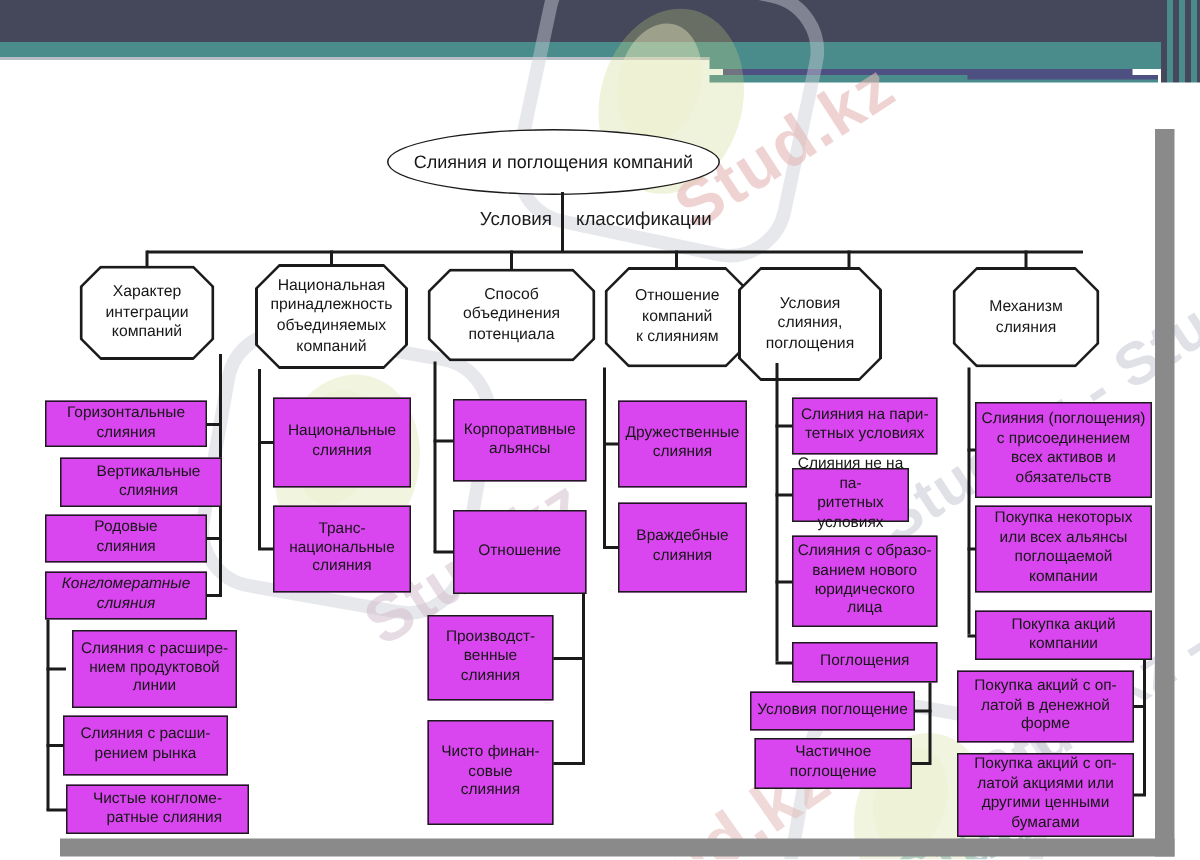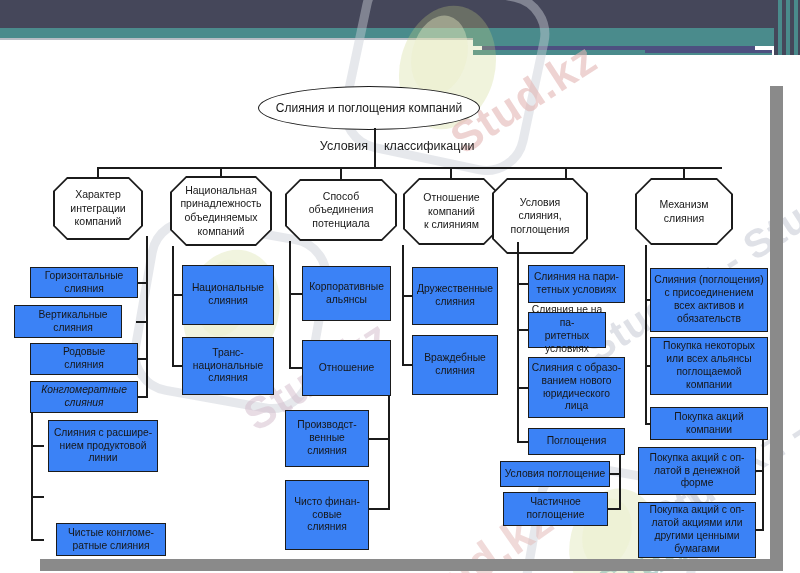--- a/index.html
+++ b/index.html
@@ -14,21 +14,21 @@
     position:relative;width:800px;height:573px;background:#fff;overflow:hidden;
     font-family:"Liberation Sans","DejaVu Sans",sans-serif;color:#111;
   }
   .abs{position:absolute;}
   
   .bar{position:absolute;}
   
   .hline{position:absolute;height:2px;background:var(--line);}
   .vline{position:absolute;width:2px;background:var(--line);}
   .dbox{
-    position:absolute;background:#3b82f6;border:1.5px solid var(--line);
+    position:absolute;background:#d946ef;border:1.5px solid var(--line);
     display:flex;align-items:center;justify-content:center;text-align:center;
     font-size:10.3px;line-height:1.25;white-space:pre-line;box-sizing:border-box;
     padding:1px 2px;color:#161616;
   }
   .oct{position:absolute;}
   .oct-bg{position:absolute;inset:0;background:var(--line);}
   .oct-in{
     position:absolute;inset:1.7px;background:#fff;
     display:flex;align-items:center;justify-content:center;text-align:center;
     font-size:10.5px;line-height:1.3;white-space:pre-line;color:#161616;
@@ -107,36 +107,38 @@
         <div class="oct-bg" style="clip-path: polygon(14px 0px, calc(100% - 14px) 0px, 100% 14px, 100% calc(100% - 14px), calc(100% - 14px) 100%, 14px 100%, 0px calc(100% - 14px), 0px 14px);"></div>
         <div class="oct-in" style="clip-path: polygon(13px 0px, calc(100% - 13px) 0px, 100% 13px, 100% calc(100% - 13px), calc(100% - 13px) 100%, 13px 100%, 0px calc(100% - 13px), 0px 13px);">Характер
 интеграции
 компаний</div>
       </div>
       <div class="vline" style="left: 146px; top: 236px; height: 161px;"></div>
       <div class="hline" style="left: 136px; top: 282px; width: 12px;"></div>
       <div class="dbox" style="left: 30px; top: 267px; width: 108px; height: 31px;">Горизонтальные
 слияния</div>
       <div class="hline" style="left: 136px; top: 321px; width: 12px;"></div>
-      <div class="dbox" style="left: 14px; top: 305px; width: 108px; height: 33px; padding-left: 12px;">Вертикальные
+      <div class="dbox" style="left: 40px; top: 305px; width: 108px; height: 33px; padding-left: 12px;">Вертикальные
 слияния</div>
       <div class="hline" style="left: 136px; top: 358px; width: 12px;"></div>
       <div class="dbox" style="left: 30px; top: 343px; width: 108px; height: 32px;">Родовые
 слияния</div>
       <div class="hline" style="left: 136px; top: 396px; width: 12px;"></div>
       <div class="dbox" style="left: 30px; top: 381px; width: 108px; height: 32px; font-style: italic;">Конгломератные
 слияния</div>
       <div class="vline" style="left: 31px; top: 413px; height: 127px;"></div>
       <div class="hline" style="left: 31px; top: 445px; width: 13px;"></div>
       <div class="dbox" style="left: 48px; top: 420px; width: 110px; height: 52px;">Слияния с расшире-
 нием продуктовой
 линии</div>
       <div class="hline" style="left: 31px; top: 496px; width: 13px;"></div>
+      <div class="dbox" style="left: 42px; top: 477px; width: 110px; height: 40px;">Слияния с расши-
+рением рынка</div>
       <div class="hline" style="left: 31px; top: 539px; width: 13px;"></div>
-      <div class="dbox" style="left: 56px; top: 523px; width: 110px; height: 33px;">Чистые конгломе-
+      <div class="dbox" style="left: 44px; top: 523px; width: 122px; height: 33px; text-align: right;">Чистые конгломе-
 ратные слияния</div>
       <div class="vline" style="left: 220px; top: 167px; height: 11px;"></div>
       <div class="oct" style="left: 170px; top: 176px; width: 102px; height: 70px;">
         <div class="oct-bg" style="clip-path: polygon(16px 0px, calc(100% - 16px) 0px, 100% 16px, 100% calc(100% - 16px), calc(100% - 16px) 100%, 16px 100%, 0px calc(100% - 16px), 0px 16px);"></div>
         <div class="oct-in" style="clip-path: polygon(15px 0px, calc(100% - 15px) 0px, 100% 15px, 100% calc(100% - 15px), calc(100% - 15px) 100%, 15px 100%, 0px calc(100% - 15px), 0px 15px);">Национальная
 принадлежность
 объединяемых
 компаний</div>
       </div>
       <div class="vline" style="left: 172px; top: 246px; height: 120px;"></div>

